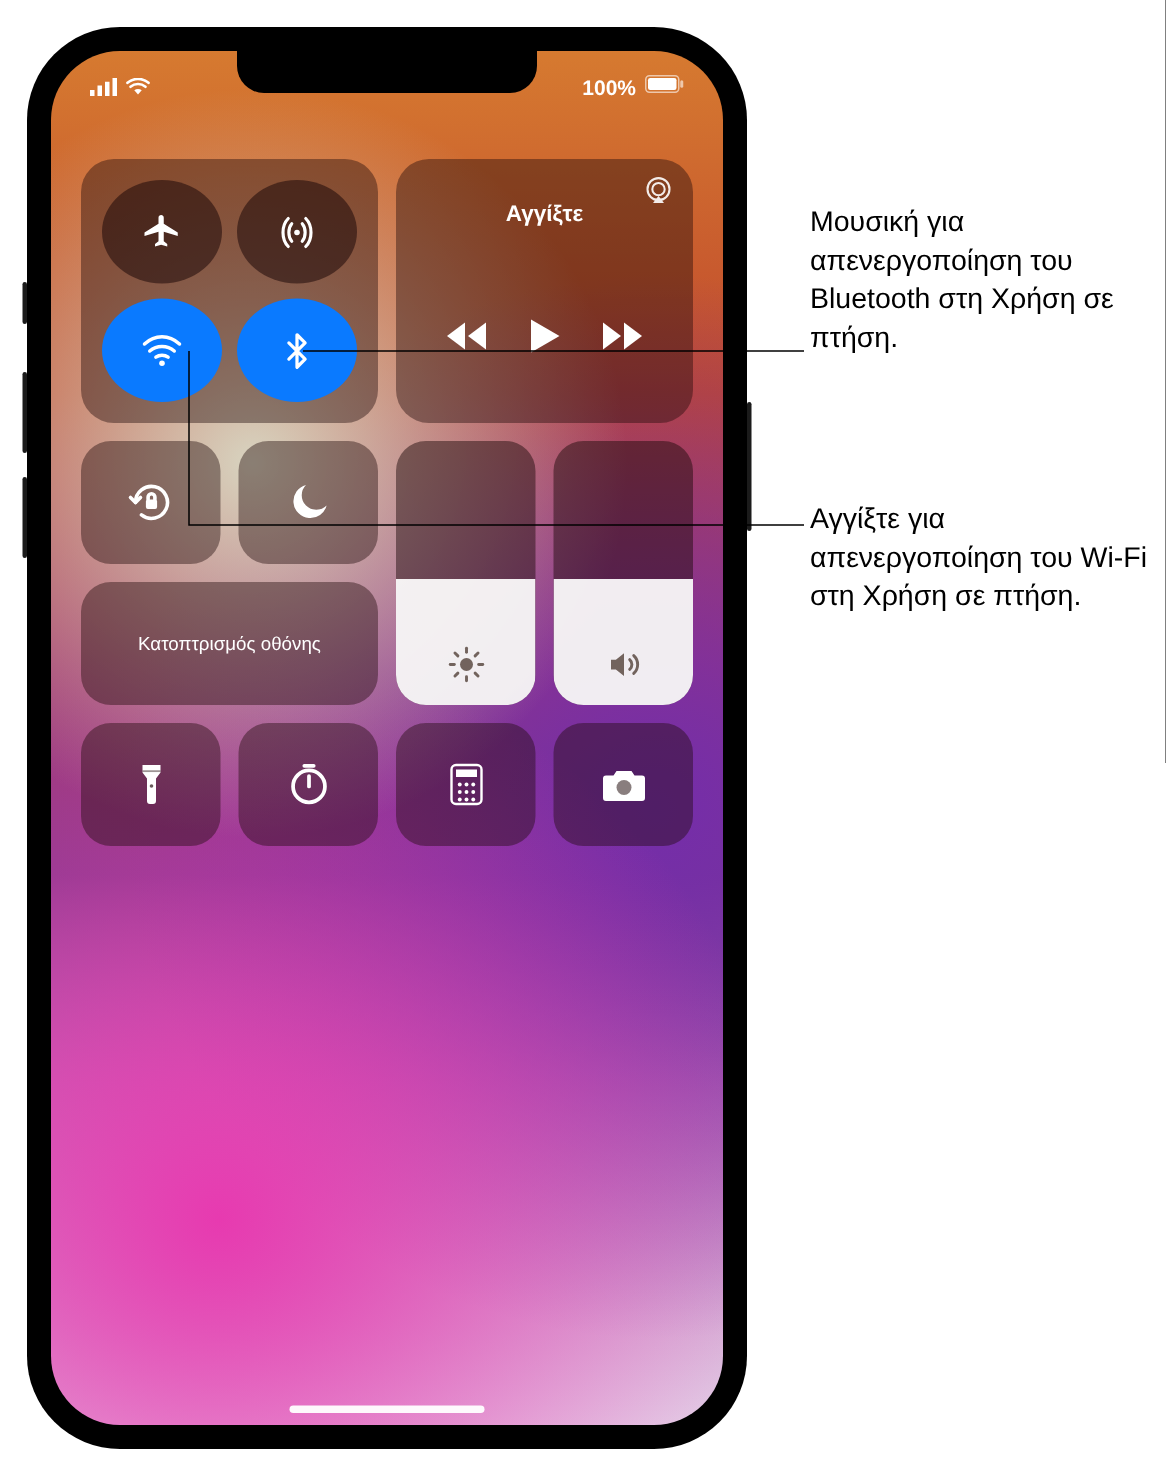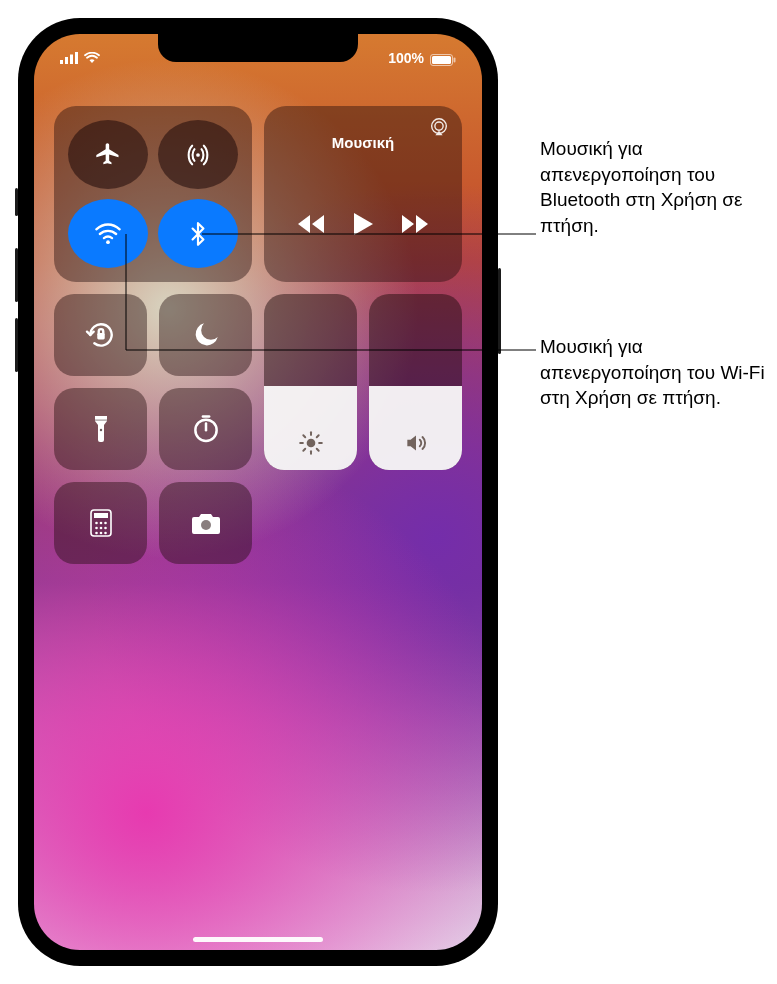--- a/index.html
+++ b/index.html
@@ -63,21 +63,21 @@
     height: 28px;
     display: flex;
     justify-content: space-between;
     align-items: center;
     padding: 0 26px;
     color: #fff;
     font-size: 14px;
     font-weight: 600;
     z-index: 15;
   }
-  .status-left, .status-right { display: flex; align-items: flex-end; gap: 6px; }
+  .status-left, .status-right { display: flex; align-items: flex-start; gap: 6px; }
   .status svg { display: block; }
 
   
   .cc {
     position: absolute;
     left: 20px;
     right: 20px;
     top: 72px;
     display: grid;
     grid-template-columns: repeat(4, 1fr);
@@ -260,21 +260,21 @@
       </div>
 
       <div class="tile big media">
         <div class="media-top">
           <svg width="22" height="22" viewBox="0 0 24 24" fill="none" stroke="#fff" stroke-width="1.5" stroke-linecap="round">
               <circle cx="12" cy="11" r="8"></circle>
               <circle cx="12" cy="11" r="4.5"></circle>
               <path d="M8 21 L12 16 L16 21 Z" fill="#fff" stroke="none"></path>
             </svg>
         </div>
-        <div class="media-title">Μουσική</div>
+        <div class="media-title">Αγγίξτε</div>
         <div class="media-controls">
           <div class="mc-btn">
             <svg width="30" height="22" viewBox="0 0 30 22" fill="#fff">
                 <path d="M14 2 L2 11 L14 20 Z"></path>
                 <path d="M28 2 L16 11 L28 20 Z"></path>
               </svg>
           </div>
           <div class="mc-btn">
             <svg width="24" height="26" viewBox="0 0 24 26" fill="#fff">
                 <path d="M3 2 L22 13 L3 24 Z"></path>
@@ -322,20 +322,23 @@
       <div class="tile tall slider">
         <div class="fill" style="height:48%">
           <svg width="26" height="26" viewBox="0 0 24 24" fill="none" stroke="currentColor" stroke-width="1.8" stroke-linecap="round">
               <path d="M4 9 h3 l5 -4 v14 l-5 -4 H4 z" fill="currentColor" stroke="none"></path>
               <path d="M15.5 9 a4 4 0 0 1 0 6"></path>
               <path d="M18 6.5 a7.5 7.5 0 0 1 0 11"></path>
             </svg>
         </div>
       </div>
 
+      <div class="tile wide mirror">
+        <span>Κατοπτρισμός οθόνης</span>
+      </div>
 
       <div class="tile sq icon-tile">
         <svg width="18" height="30" viewBox="0 0 18 30" fill="#fff">
             <path d="M3 2 h12 v5 l-3 4 v15 a2 2 0 0 1 -2 2 h-2 a2 2 0 0 1 -2 -2 V11 l-3 -4 z"></path>
             <circle cx="9" cy="16" r="1.2" fill="rgba(40,20,20,0.7)"></circle>
             <rect x="3" y="5.5" width="12" height="1.2" fill="rgba(40,20,20,0.45)"></rect>
           </svg>
       </div>
       <div class="tile sq icon-tile">
         <svg width="30" height="30" viewBox="0 0 24 24" fill="none" stroke="#fff" stroke-width="2" stroke-linecap="round">
@@ -376,14 +379,14 @@
   <line x1="202" y1="234" x2="536" y2="234"></line>
 </svg>
 <svg class="callout-line" style="left:0;top:0" width="777" height="984">
   <polyline points="126,234 126,350 536,350"></polyline>
 </svg>
 
 <div class="callout" style="left:540px; top:136px">
   <span>Μουσική για απενεργοποίηση του Bluetooth στη Χρήση σε πτήση.</span>
 </div>
 <div class="callout" style="left:540px; top:334px">
-  <span>Μουσική για απενεργοποίηση του Wi-Fi στη Χρήση σε πτήση.</span>
+  <span>Αγγίξτε για απενεργοποίηση του Wi-Fi στη Χρήση σε πτήση.</span>
 </div>
 
 </body></html>

